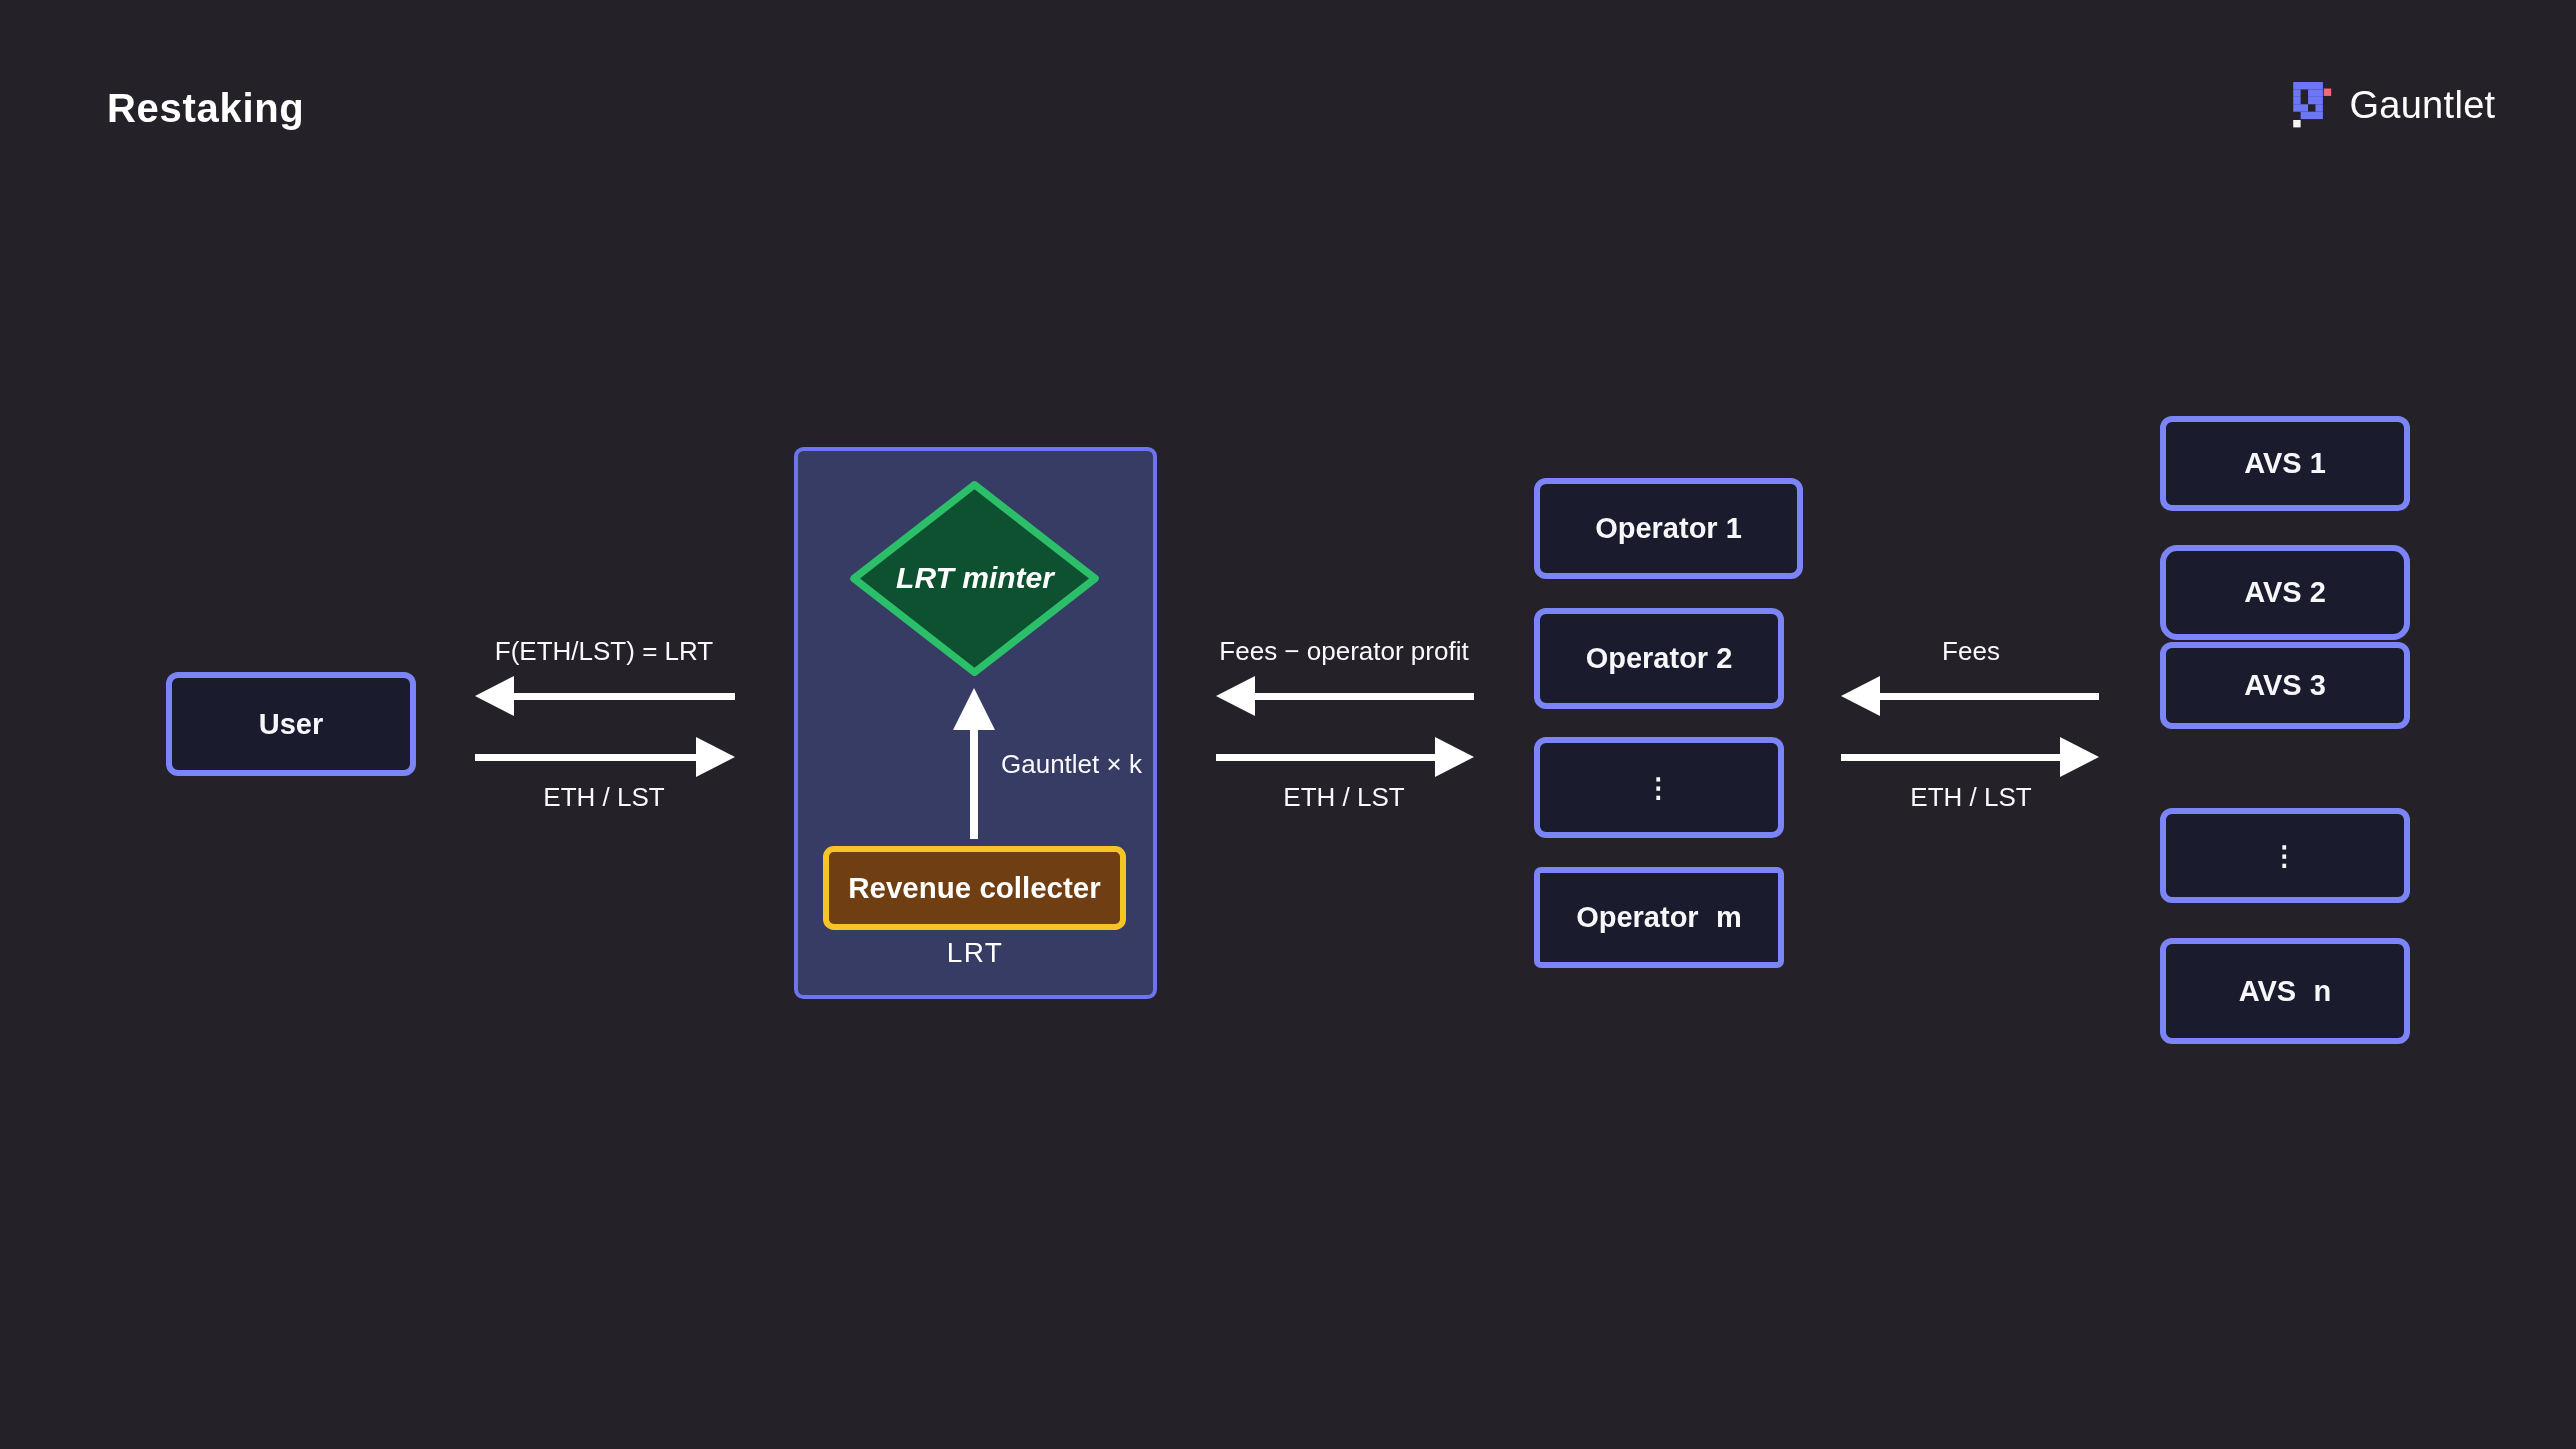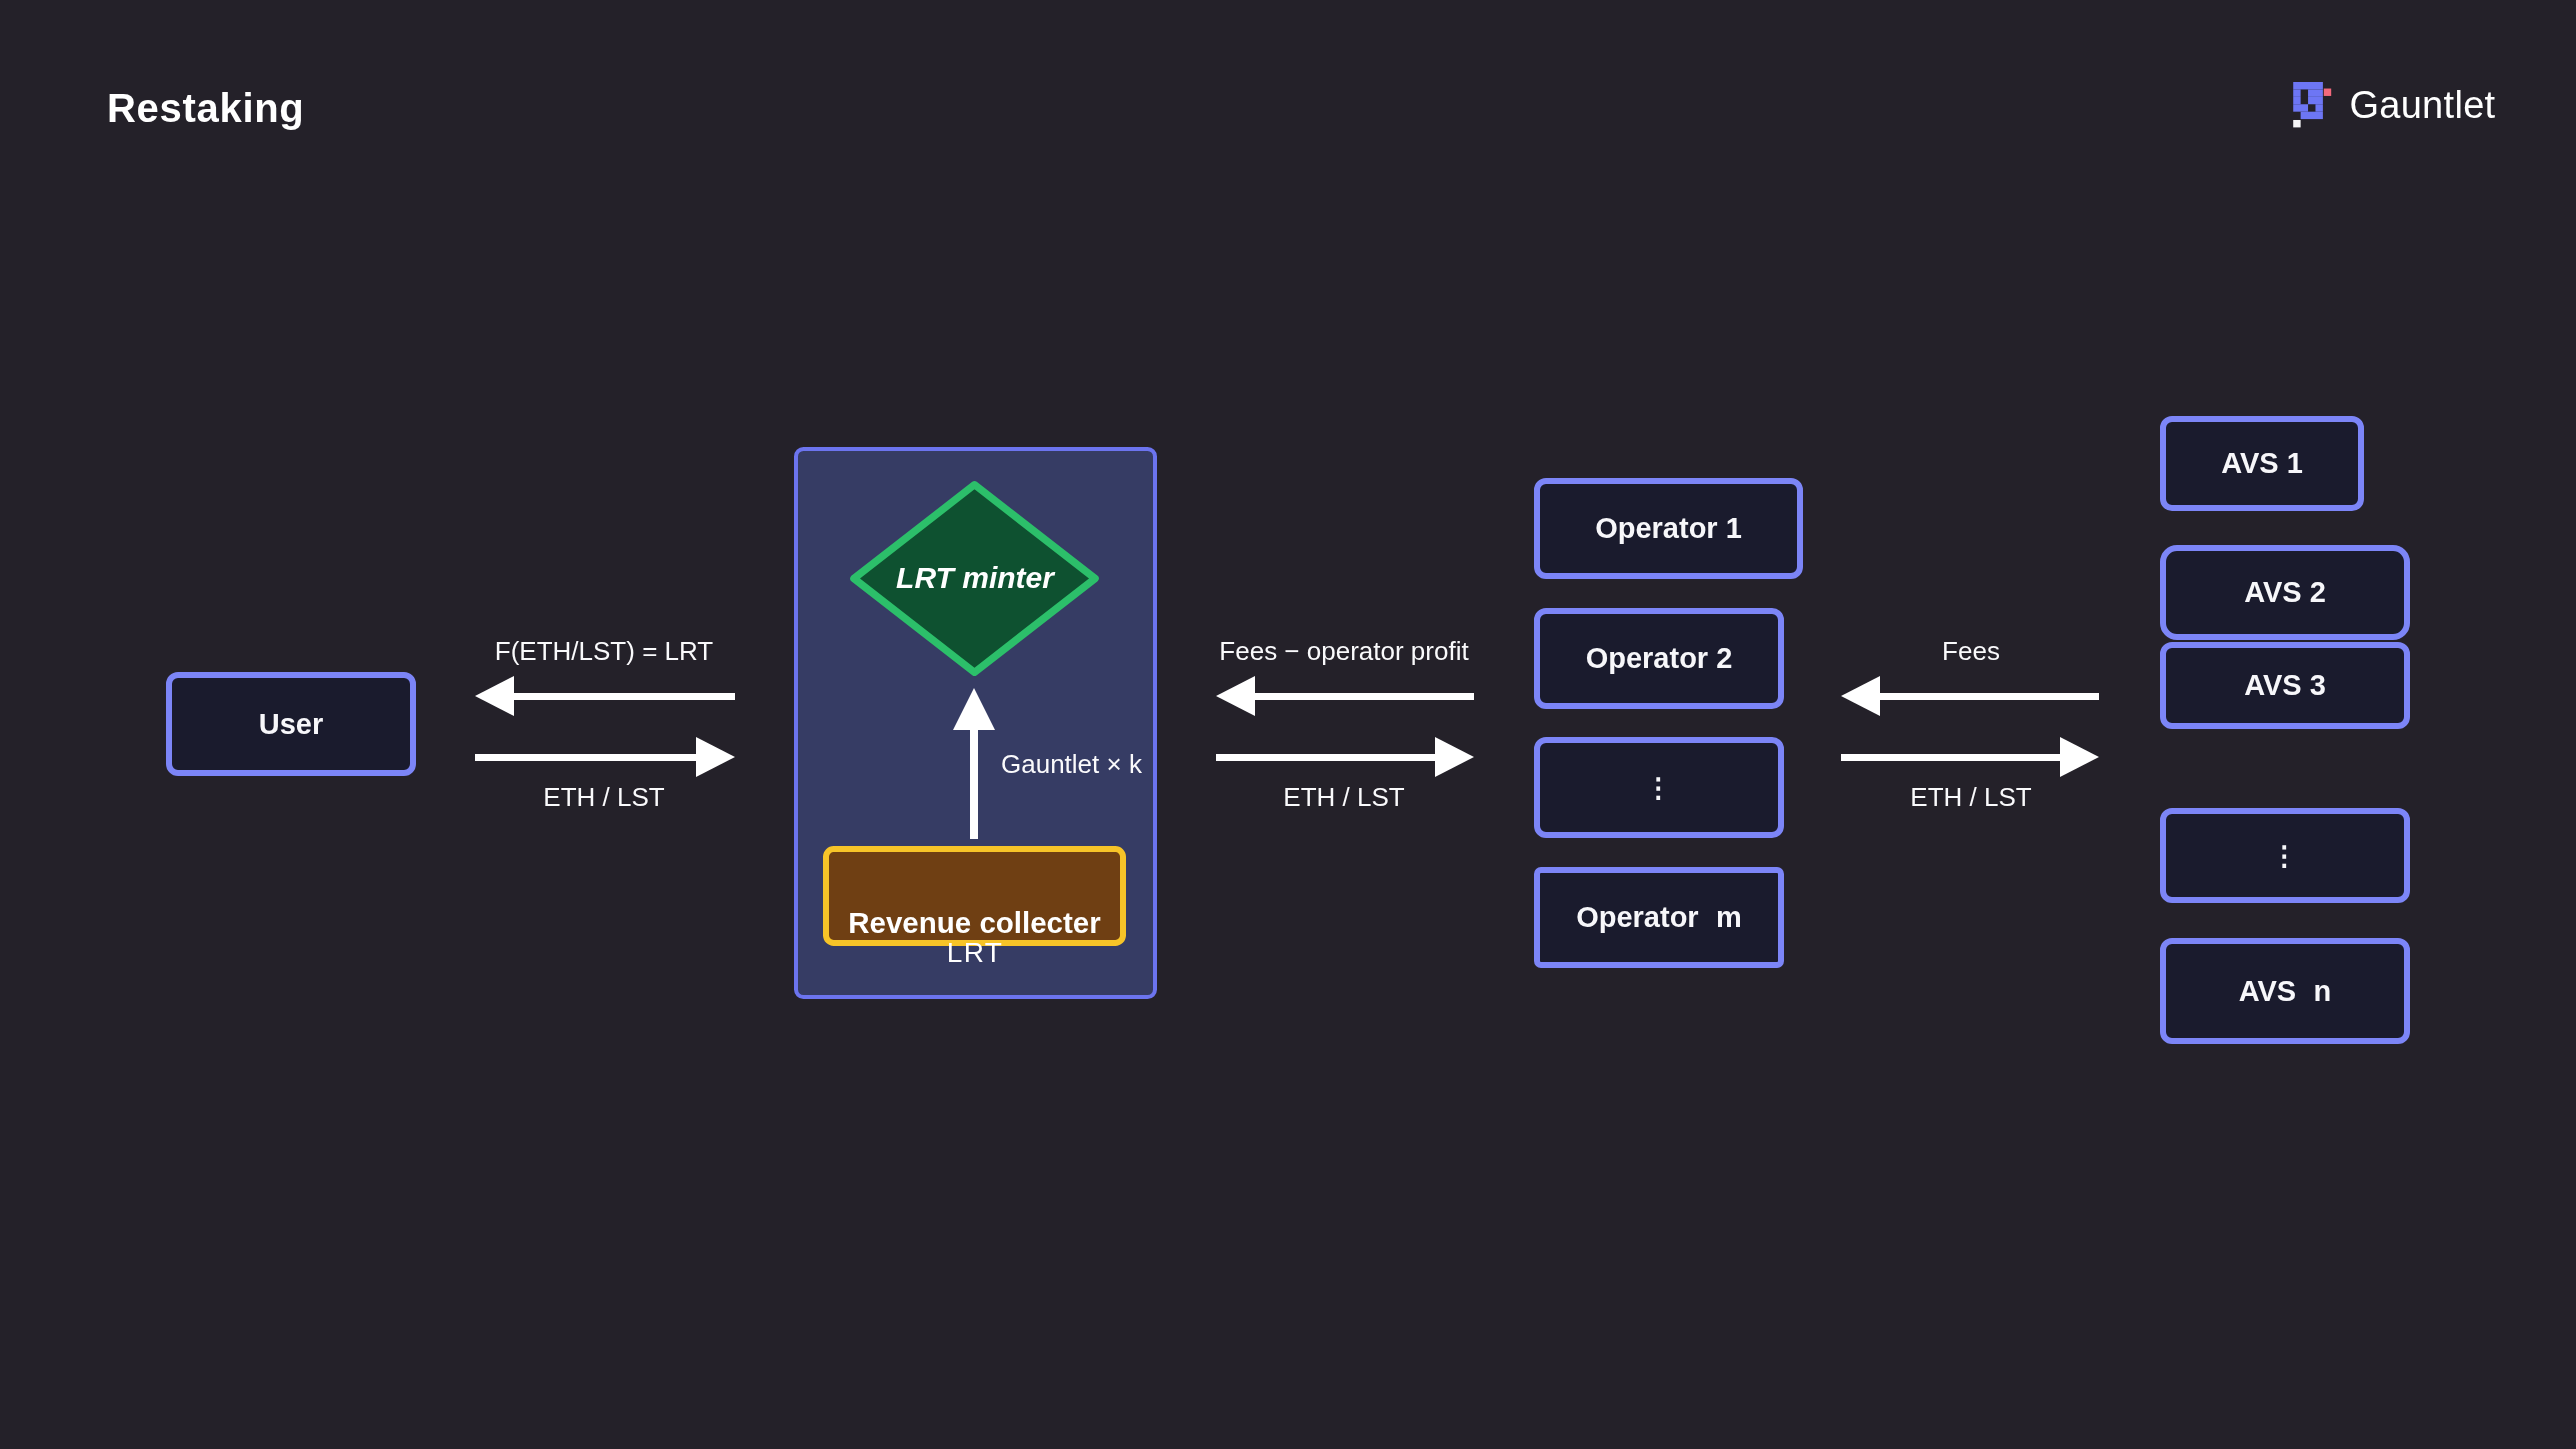--- a/index.html
+++ b/index.html
@@ -30,23 +30,23 @@
   .group{
     left:794px;top:447px;width:363px;height:552px;
     background:#363c64;border:4px solid #6c74ef;border-radius:9.4px;box-sizing:border-box;
   }
   .diamond-wrap{left:847px;top:478px;width:255px;height:201px;}
   .diamond-label{
     left:975px;top:578px;transform:translate(-50%,-50%);
     font-size:30px;font-weight:600;color:#ffffff;white-space:nowrap;font-style:italic;
   }
   .collector{
-    left:823px;top:846px;width:303px;height:100px;
+    left:823px;top:846px;width:303px;height:84px;
     background:#6f3f13;border:6px solid #f7c428;border-radius:10.7px;
-    display:flex;align-items:flex-end;justify-content:center;
+    display:flex;align-items:center;justify-content:center;
     font-size:29.5px;font-weight:700;color:#ffffff;box-sizing:border-box;white-space:nowrap;
   }
   .group-label{
     left:975px;top:953px;transform:translate(-50%,-50%);
     font-size:28px;font-weight:500;letter-spacing:1.3px;color:#ffffff;
   }
 
   
   .arrow{height:40px;}
   .arrow .shaft{position:absolute;top:17px;height:7.4px;background:#ffffff;}
@@ -150,21 +150,21 @@
 <div class="abs arrow left" style="left:1841px;top:676px;width:258px;">
   <div class="head"></div>
   <div class="shaft"></div>
 </div>
 <div class="abs arrow right" style="left:1841px;top:737px;width:258px;">
   <div class="shaft"></div>
   <div class="head"></div>
 </div>
 <div class="abs flow-label" style="left:1971px;top:782px;">ETH / LST</div>
 
-<div class="abs node" style="left:2160px;top:416px;width:204px;height:95px;">
+<div class="abs node" style="left:2160px;top:416px;width:250px;height:95px;">
   <span>AVS 1</span>
 </div>
 <div class="abs node" style="left:2160px;top:545px;width:250px;height:95px;border-radius:17px;">
   <span>AVS 2</span>
 </div>
 <div class="abs node" style="left:2160px;top:642px;width:250px;height:87px;">
   <span>AVS 3</span>
 </div>
 <div class="abs node dots" style="left:2160px;top:808px;width:250px;height:95px;">
   <span>⋮</span>

